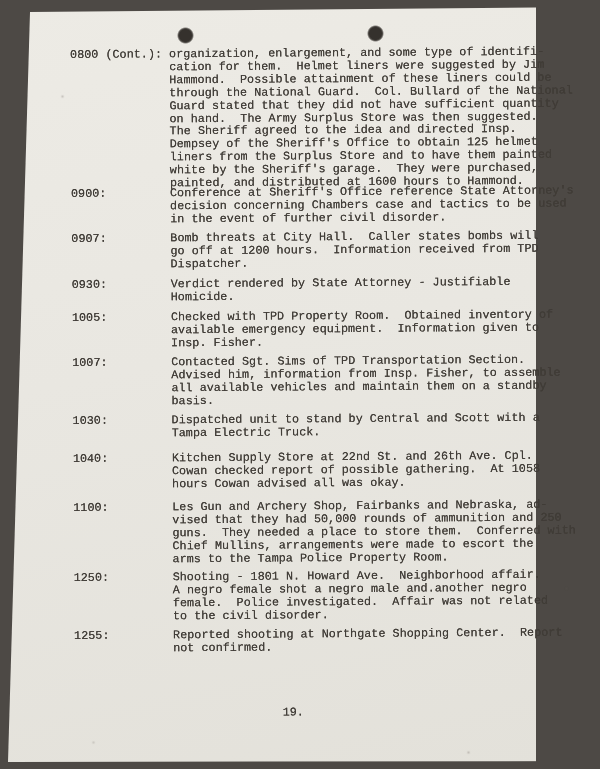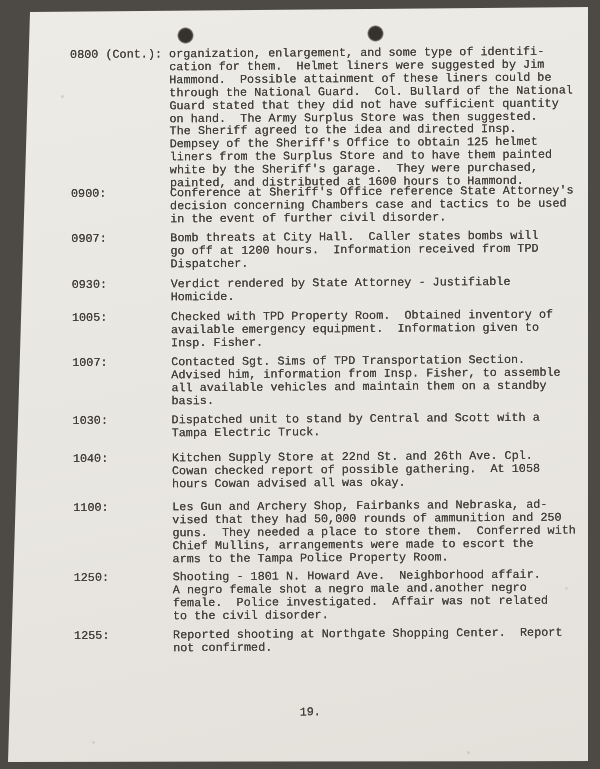--- a/index.html
+++ b/index.html
@@ -1,21 +1,21 @@
 <!DOCTYPE html>
 <html><head>
 <meta charset="utf-8">
 <style>
   html,body{margin:0;padding:0;}
   body{
     width:600px;height:769px;overflow:hidden;
     background:#4d4945;
     font-family:"Liberation Mono","DejaVu Sans Mono",monospace;
   }
-  .stage{position:relative;width:588px;height:769px;background:#4d4945;}
+  .stage{position:relative;width:536px;height:769px;background:#4d4945;}
   
   .paper{
     position:absolute;inset:0;
     clip-path:polygon(30px 12px, 591px 7px, 596px 761px, 8px 762px);
     background:linear-gradient(168deg,#edebe5 0%,#e9e7e1 45%,#e3e1da 100%);
   }
   .speck-layer{
     position:absolute;left:0;top:0;width:1px;height:1px;background:transparent;
     box-shadow:
       62px 96px 1px 0.5px rgba(96,90,82,.30),
@@ -39,21 +39,21 @@
     transform-origin:70px 49px;
     color:#413d38;
     font-size:11.8px;line-height:12.9px;
     text-shadow:0 0 0.6px rgba(58,53,47,.9);
   }
   .entry{position:absolute;left:70px;display:flex;align-items:flex-start;}
   .time{width:99px;flex:none;white-space:pre;}
   .body{white-space:pre;}
   .e0{top:49px}.e1{top:188px}.e2{top:233px}.e3{top:279px}.e4{top:312px}
   .e5{top:357px}.e6{top:415px}.e7{top:453px}.e8{top:502px}.e9{top:572px}.e10{top:630px}
-  .page-number{position:absolute;left:295px;top:708px;}
+  .page-number{position:absolute;left:278px;top:708px;}
 </style>
 </head>
 <body>
 
 <div class="stage">
   <div class="paper">
     <div class="speck-layer"></div>
     <div class="punch punch-left"></div>
     <div class="punch punch-right"></div>
 

